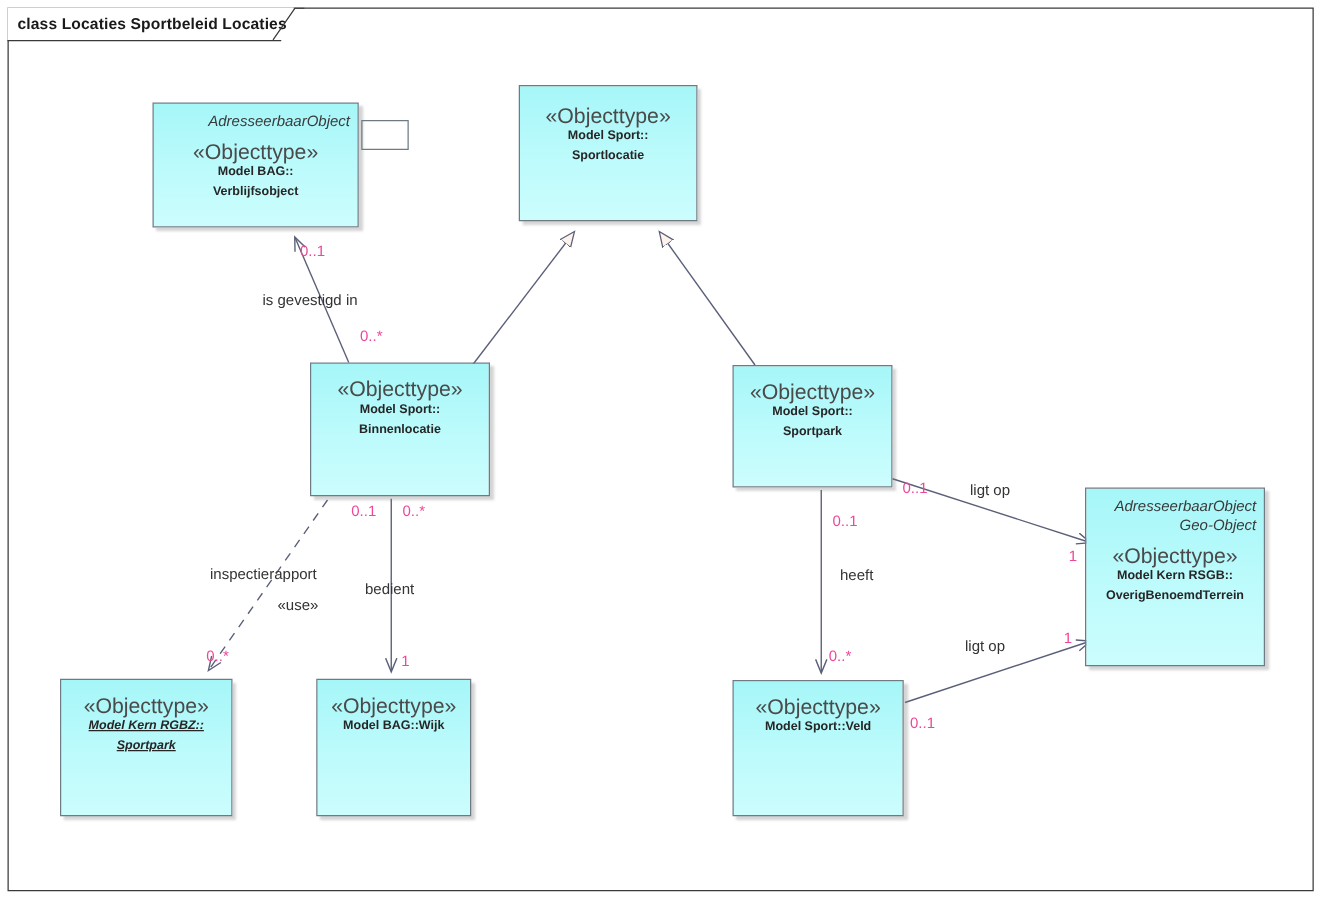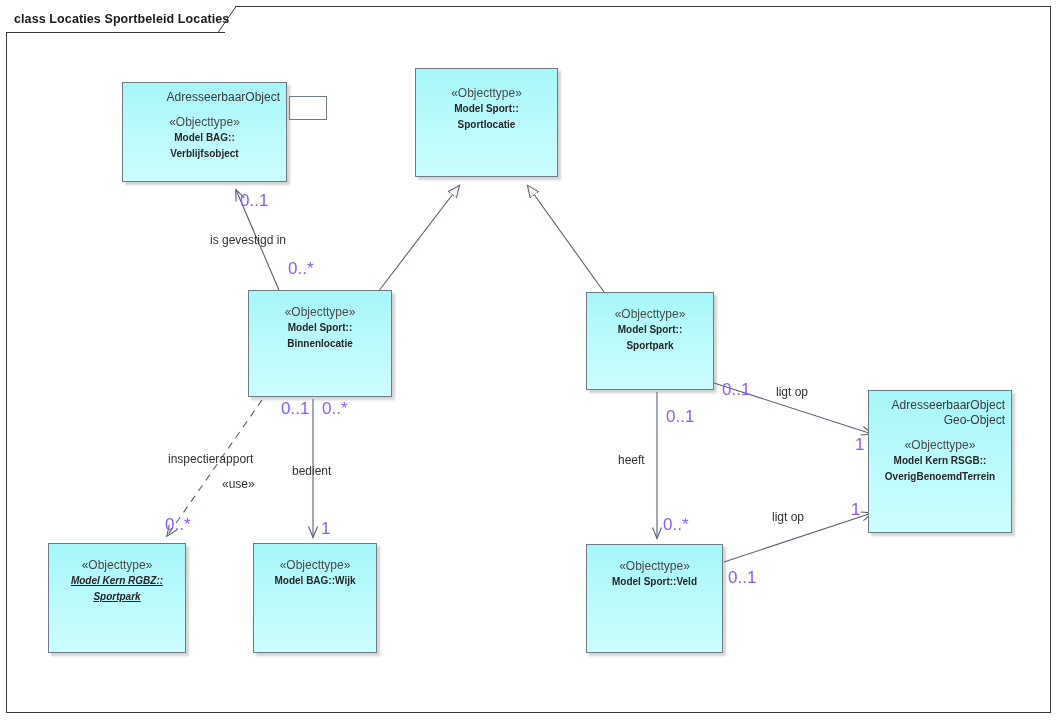--- a/index.html
+++ b/index.html
@@ -84,38 +84,39 @@
     background: #aaf7f7;
     background: linear-gradient(to bottom, #a6f6f8 0%, #bdfbfc 55%, #ccfdfd 100%);
     border: 1px solid #6f7b84;
     box-shadow: 3px 3px 2px rgba(120,120,120,0.32);
     z-index: 3;
     padding-top: 7px;
     text-align: center;
     color: #2b2b2b;
   }
   .stereo {
-    font-size: 12px;
+    font-size: 17px;
     color: #4a4a4a;
     line-height: 16px;
     white-space: nowrap;
   }
   .cname {
     font-size: 10px;
     font-weight: bold;
     color: #262626;
     line-height: 16px;
     white-space: nowrap;
   }
   .cname.abstract {
     font-style: italic;
     text-decoration: underline;
   }
   .tagline {
     font-size: 12px;
+    font-style: italic;
     color: #3a3a3a;
     line-height: 15px;
     text-align: right;
     padding-right: 6px;
     white-space: nowrap;
   }
   .gap8 { height: 9px; }
 
   
   #note-box {
@@ -134,22 +135,22 @@
   .elabel {
     position: absolute;
     font-size: 12px;
     color: #333333;
     white-space: nowrap;
     z-index: 4;
     line-height: 14px;
   }
   .mult {
     position: absolute;
-    font-size: 17px;
-    color: #8b5cf6;
+    font-size: 12px;
+    color: #ec4899;
     white-space: nowrap;
     z-index: 4;
     line-height: 14px;
   }
 </style>
 </head>
 <body>
 
 <div id="canvas">
 
@@ -274,20 +275,20 @@
   <div class="mult" style="left:165px; top:518px;">0..*</div>
 
   <div class="elabel" style="left:292px; top:452px;margin-top:12px;">bedient</div>
   <div class="mult" style="left:321px; top:522px;">1</div>
 
   <div class="mult" style="left:722px; top:383px;">0..1</div>
   <div class="elabel" style="left:776px; top:385px;">ligt op</div>
   <div class="mult" style="left:855px; top:438px;">1</div>
 
   <div class="mult" style="left:666px; top:410px;">0..1</div>
-  <div class="elabel" style="left:618px; top:453px;">heeft</div>
+  <div class="elabel" style="left:672px; top:453px;">heeft</div>
   <div class="mult" style="left:663px; top:518px;">0..*</div>
 
   <div class="elabel" style="left:772px; top:510px;">ligt op</div>
   <div class="mult" style="left:851px; top:503px;">1</div>
   <div class="mult" style="left:728px; top:571px;">0..1</div>
 
 </div>
 
 </body></html>

